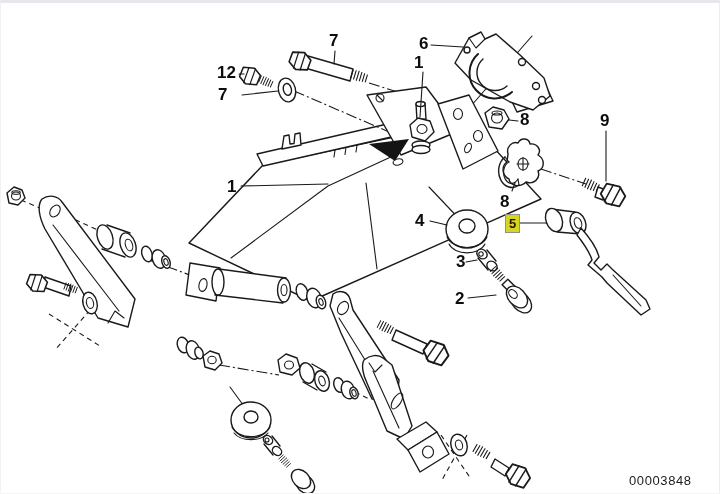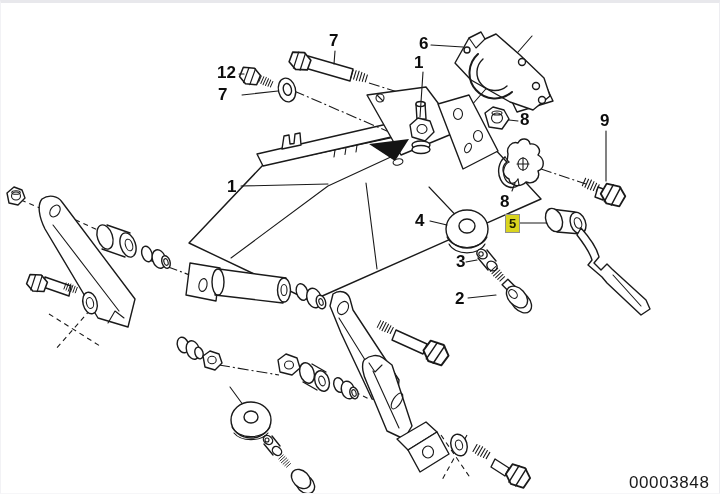--- a/index.html
+++ b/index.html
@@ -18,21 +18,21 @@
   .ds{fill:none;stroke:#1a1a1a;stroke-width:1.1;stroke-dasharray:5 4;}
   .callout{
     position:absolute;color:#0d0d0d;font-size:17px;font-weight:700;line-height:1;
     letter-spacing:0;user-select:none;
   }
   .callout.highlighted{
     background:#d9d41f;border:1px solid #8f8f8f;color:#1c1c00;
     font-size:13px;padding:2px 3px;line-height:1;
   }
   .docnum{
-    position:absolute;left:628px;top:470px;font-size:17px;color:#1a1a1a;letter-spacing:0.6px;
+    position:absolute;left:628px;top:470px;font-size:13px;color:#1a1a1a;letter-spacing:0.6px;
   }
 </style>
 </head>
 <body>
 
 <div class="stage">
 
 <svg width="718" height="490" viewBox="0 0 718 490">
   <defs>
     <g id="thr" class="s t">

